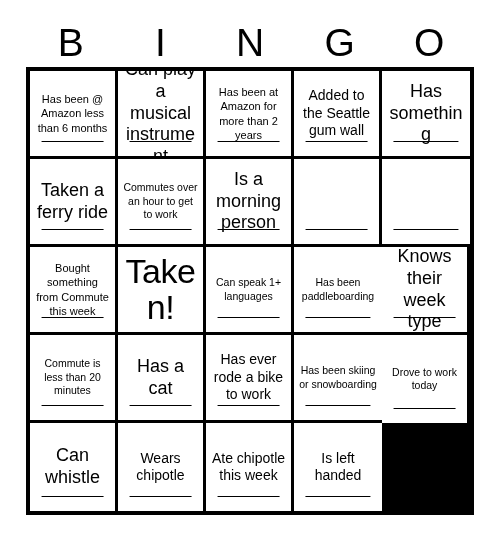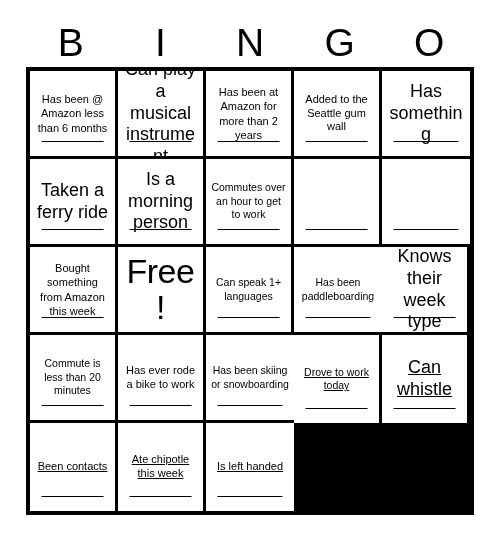--- a/index.html
+++ b/index.html
@@ -67,34 +67,34 @@
     border-right: 3px solid #000000;
     border-bottom: 3px solid #000000;
     display: flex;
     flex-direction: column;
     align-items: center;
     justify-content: center;
     padding: 4px 5px 4px 5px;
     overflow: hidden;
   }
   .cell.col-last { border-right: none; }
-  .cell.row-last { border-bottom: none; text-decoration: underline; }
+  .cell.row-last { border-bottom: none; }
 
   .cell-text {
     text-align: center;
     line-height: 1.22;
     width: 100%;
     word-wrap: break-word;
     color: #000000;
   }
 
   
   .fs-xs   { font-size: 11px;  line-height: 1.30; }
   .fs-sm   { font-size: 10.5px; line-height: 1.28; }
-  .fs-md   { font-size: 11px; line-height: 1.25; }
+  .fs-md   { font-size: 14px; line-height: 1.25; }
   .fs-lg   { font-size: 18px; line-height: 1.22; }
   .fs-free { font-size: 34px;   line-height: 1.05; letter-spacing: -0.5px; }
 
   
   .sig-line {
     position: absolute;
     left: 50%;
     transform: translateX(-50%);
     bottom: 14px;
     width: 74%;
@@ -134,74 +134,78 @@
       </div>
       <div class="cell col-last">
         <div class="cell-text fs-lg">Has something</div>
         <div class="sig-line"></div>
       </div>
       <div class="cell">
         <div class="cell-text fs-lg">Taken a ferry ride</div>
         <div class="sig-line"></div>
       </div>
       <div class="cell">
+        <div class="cell-text fs-sm">Commutes over an hour to get to work</div>
+        <div class="sig-line"></div>
+      </div>
+      <div class="cell">
         <div class="cell-text fs-lg">Is a morning person</div>
         <div class="sig-line"></div>
       </div>
       <div class="cell">
-        <div class="cell-text fs-sm">Commutes over an hour to get to work</div>
-        <div class="sig-line"></div>
-      </div>
-      <div class="cell">
-        <div class="sig-line"></div>
-      </div>
-      <div class="cell col-last">
-        <div class="sig-line"></div>
-      </div>
-      <div class="cell">
-        <div class="cell-text fs-xs">Bought something from Amazon this week</div>
+        <div class="sig-line"></div>
+      </div>
+      <div class="cell col-last">
+        <div class="sig-line"></div>
+      </div>
+      <div class="cell">
+        <div class="cell-text fs-xs">Bought something from Commute this week</div>
         <div class="sig-line"></div>
       </div>
       <div class="cell free-cell">
-        <div class="cell-text fs-free">Free!</div>
+        <div class="cell-text fs-free">Taken!</div>
       </div>
       <div class="cell">
         <div class="cell-text fs-sm">Can speak 1+ languages</div>
         <div class="sig-line"></div>
       </div>
       <div class="cell col-last">
         <div class="cell-text fs-sm">Has been paddleboarding</div>
         <div class="sig-line"></div>
       </div>
       <div class="cell">
         <div class="cell-text fs-lg">Knows their week type</div>
         <div class="sig-line"></div>
       </div>
       <div class="cell">
         <div class="cell-text fs-sm">Commute is less than 20 minutes</div>
         <div class="sig-line"></div>
       </div>
       <div class="cell">
+        <div class="cell-text fs-lg">Has a cat</div>
+        <div class="sig-line"></div>
+      </div>
+      <div class="cell">
         <div class="cell-text fs-md">Has ever rode a bike to work</div>
         <div class="sig-line"></div>
       </div>
       <div class="cell col-last">
         <div class="cell-text fs-sm">Has been skiing or snowboarding</div>
         <div class="sig-line"></div>
       </div>
       <div class="cell row-last">
         <div class="cell-text fs-sm">Drove to work today</div>
         <div class="sig-line"></div>
       </div>
       <div class="cell row-last">
         <div class="cell-text fs-lg">Can whistle</div>
         <div class="sig-line"></div>
       </div>
       <div class="cell row-last">
-        <div class="cell-text fs-md">Been contacts</div>
+        <div class="cell-text fs-md">Wears chipotle</div>
         <div class="sig-line"></div>
       </div>
       <div class="cell row-last">
         <div class="cell-text fs-md">Ate chipotle this week</div>
         <div class="sig-line"></div>
       </div>
       <div class="cell col-last row-last">
         <div class="cell-text fs-md">Is left handed</div>
         <div class="sig-line"></div>
       </div>

